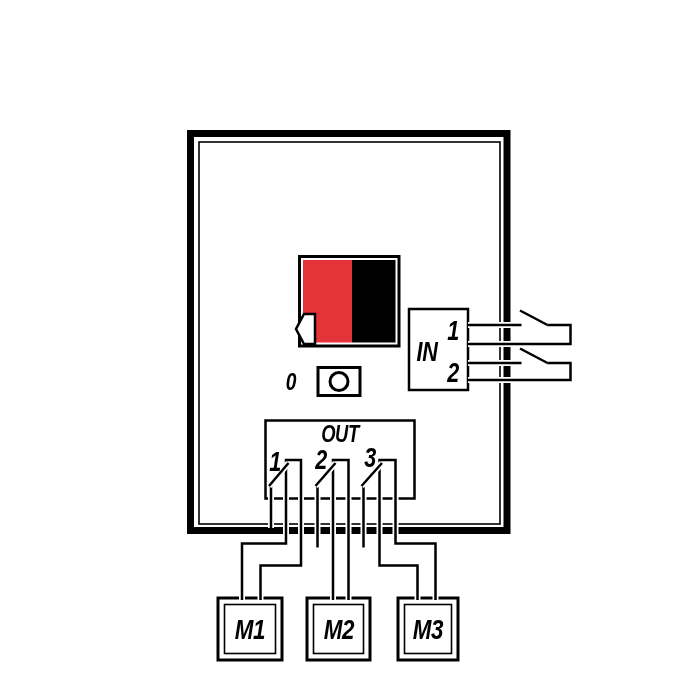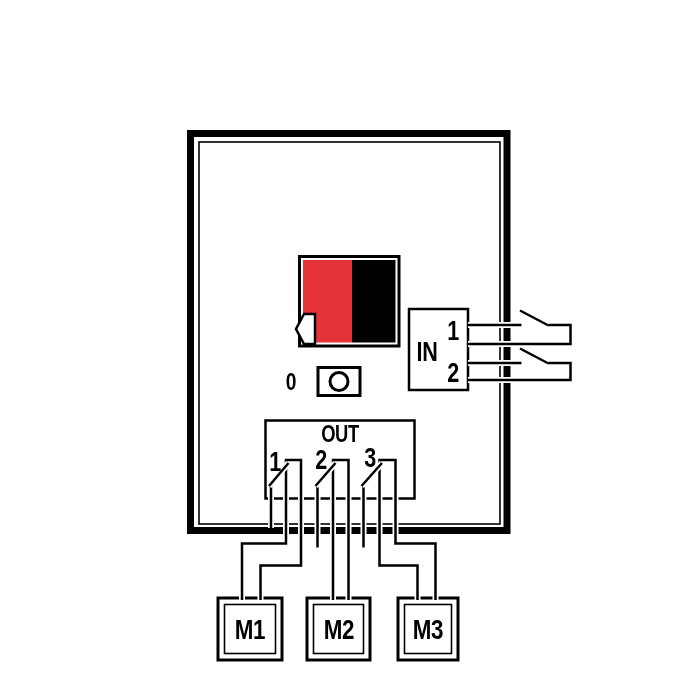--- a/index.html
+++ b/index.html
@@ -1,17 +1,17 @@
 <!DOCTYPE html>
 <html><head>
 <meta charset="utf-8">
 <style>
   html,body{margin:0;padding:0;background:#ffffff;}
   .stage{position:relative;width:700px;height:700px;background:#ffffff;overflow:hidden;
-         font-family:"Liberation Sans",sans-serif;}
+         font-family:"Liberation Sans",sans-serif;font-style:italic;}
   svg{position:absolute;left:0;top:0;}
   
   .w{fill:none;stroke:#000;stroke-width:2.5;stroke-linecap:butt;stroke-linejoin:miter;}
   .w.b3{stroke-width:3;}
   .w.thin{stroke-width:1.6;}
   
   .c{fill:none;stroke:#fff;stroke-width:6;stroke-linecap:butt;stroke-linejoin:miter;}
   .c.b3{stroke-width:7;}
   .c.thin{stroke-width:4;}
   .outline7{fill:none;stroke:#000;stroke-width:7;}

